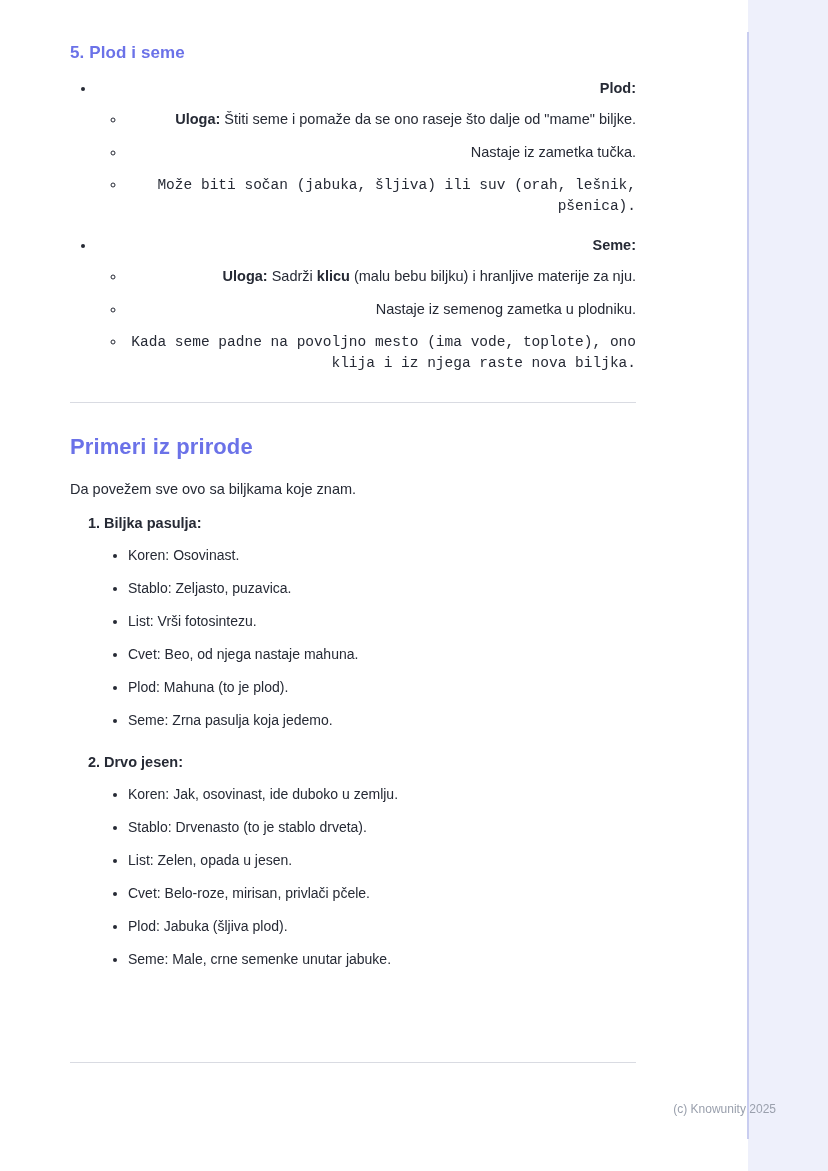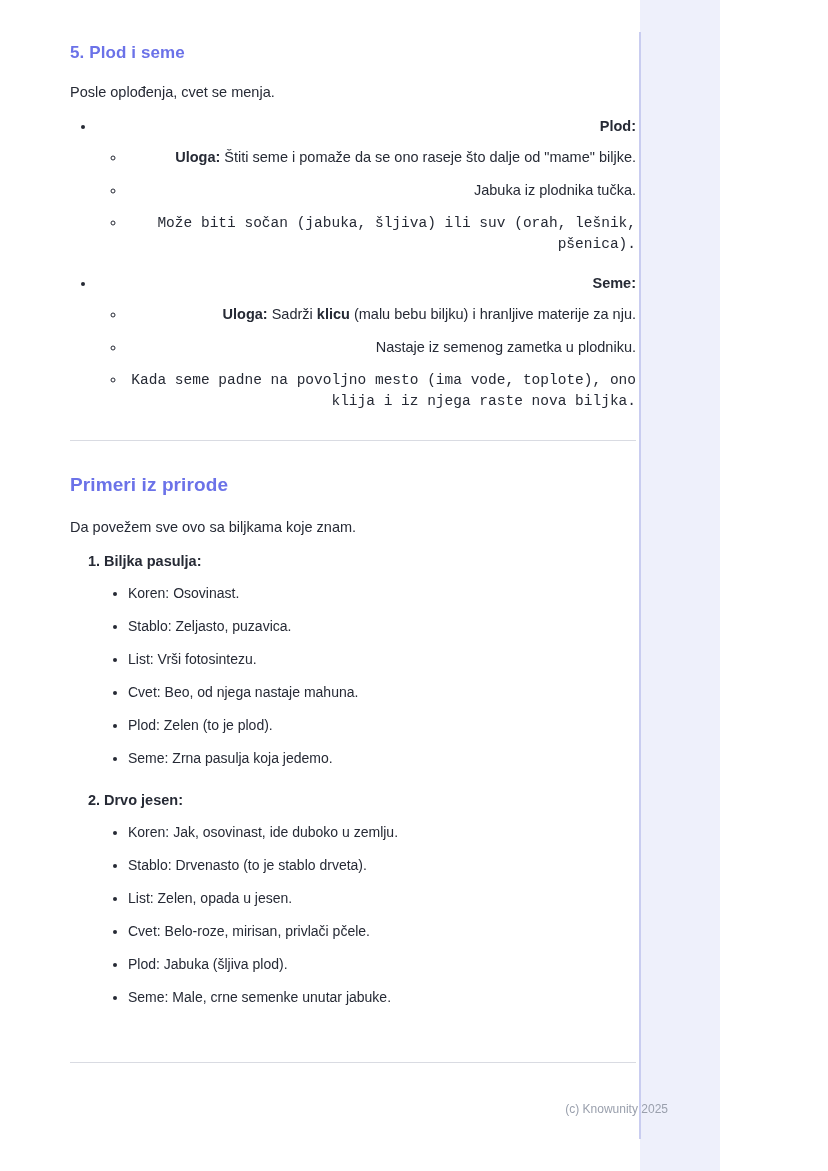--- a/index.html
+++ b/index.html
@@ -11,21 +11,21 @@
     width: 828px;
     height: 1171px;
     position: relative;
     font-family: "Liberation Sans", sans-serif;
     color: #1f2330;
     overflow: hidden;
   }
   .page {
     position: absolute;
     top: 0; left: 0;
-    width: 720px;
+    width: 828px;
     height: 1171px;
     background: #ffffff;
   }
   
   .right-panel {
     position: absolute;
     top: 0;
     right: 0;
     width: 80px;
     height: 1171px;
@@ -47,21 +47,21 @@
   }
   h2.section-title {
     font-size: 17px;
     line-height: 22px;
     font-weight: bold;
     color: #6b72e8;
     margin: 42px 0 0 0;
     letter-spacing: 0.1px;
   }
   h1.big-title {
-    font-size: 19px;
+    font-size: 22px;
     line-height: 28px;
     font-weight: bold;
     color: #6b72e8;
     margin: 0;
     letter-spacing: 0.1px;
   }
   p.para {
     font-size: 14.5px;
     line-height: 20px;
     margin: 18px 0 0 0;
@@ -147,29 +147,28 @@
 
 <div class="page">
 
   <div class="right-panel"></div>
   <div class="right-panel-divider"></div>
 
   <div class="content">
 
     <h2 class="section-title">5. Plod i seme</h2>
 
-    <p class="para">Posle oplođenja, cvet se menja.</p>
 
     <ul class="lvl1">
 
       <li>
         <span class="b">Plod:</span>
         <ul class="lvl2">
           <li><span class="b">Uloga:</span><span> Štiti seme i pomaže da se ono raseje što dalje od "mame" biljke.</span></li>
-          <li><span>Jabuka iz plodnika tučka.</span></li>
+          <li><span>Nastaje iz zametka tučka.</span></li>
           <li><span>Može biti sočan (jabuka, šljiva) ili suv (orah, lešnik, pšenica).</span></li>
         </ul>
       </li>
 
       <li>
         <span class="b">Seme:</span>
         <ul class="lvl2">
           <li><span class="b">Uloga:</span><span> Sadrži </span><span class="b">klicu</span><span> (malu bebu biljku) i hranljive materije za nju.</span></li>
           <li><span>Nastaje iz semenog zametka u plodniku.</span></li>
           <li><span>Kada seme padne na povoljno mesto (ima vode, toplote), ono klija i iz njega raste nova biljka.</span></li>
@@ -186,21 +185,21 @@
 
     <ol class="numbered">
 
       <li>
         <span>Biljka pasulja:</span>
         <ul class="sub">
           <li>Koren: Osovinast.</li>
           <li>Stablo: Zeljasto, puzavica.</li>
           <li>List: Vrši fotosintezu.</li>
           <li>Cvet: Beo, od njega nastaje mahuna.</li>
-          <li>Plod: Zelen (to je plod).</li>
+          <li>Plod: Mahuna (to je plod).</li>
           <li>Seme: Zrna pasulja koja jedemo.</li>
         </ul>
       </li>
 
       <li>
         <span>Drvo jesen:</span>
         <ul class="sub">
           <li>Koren: Jak, osovinast, ide duboko u zemlju.</li>
           <li>Stablo: Drvenasto (to je stablo drveta).</li>
           <li>List: Zelen, opada u jesen.</li>

